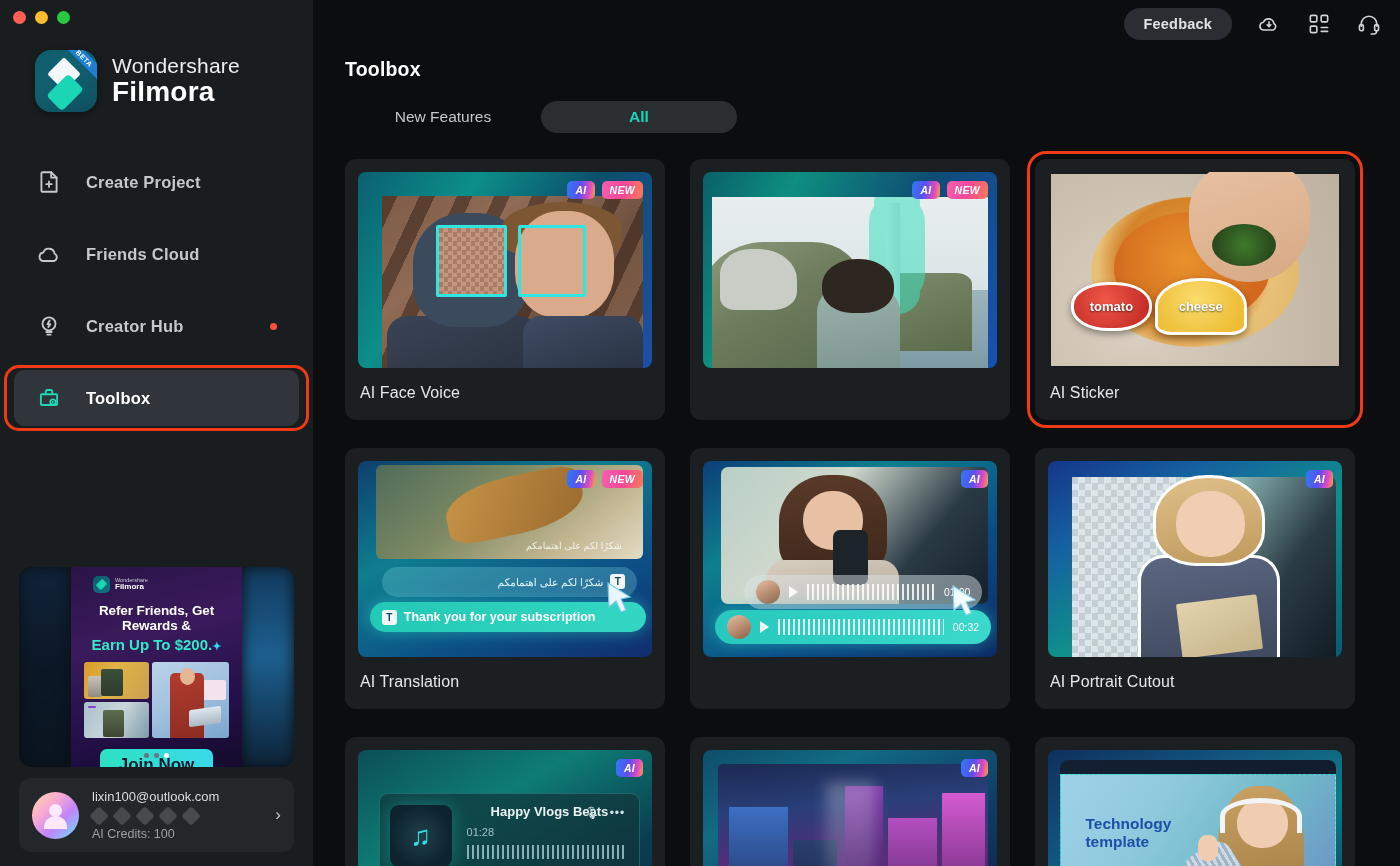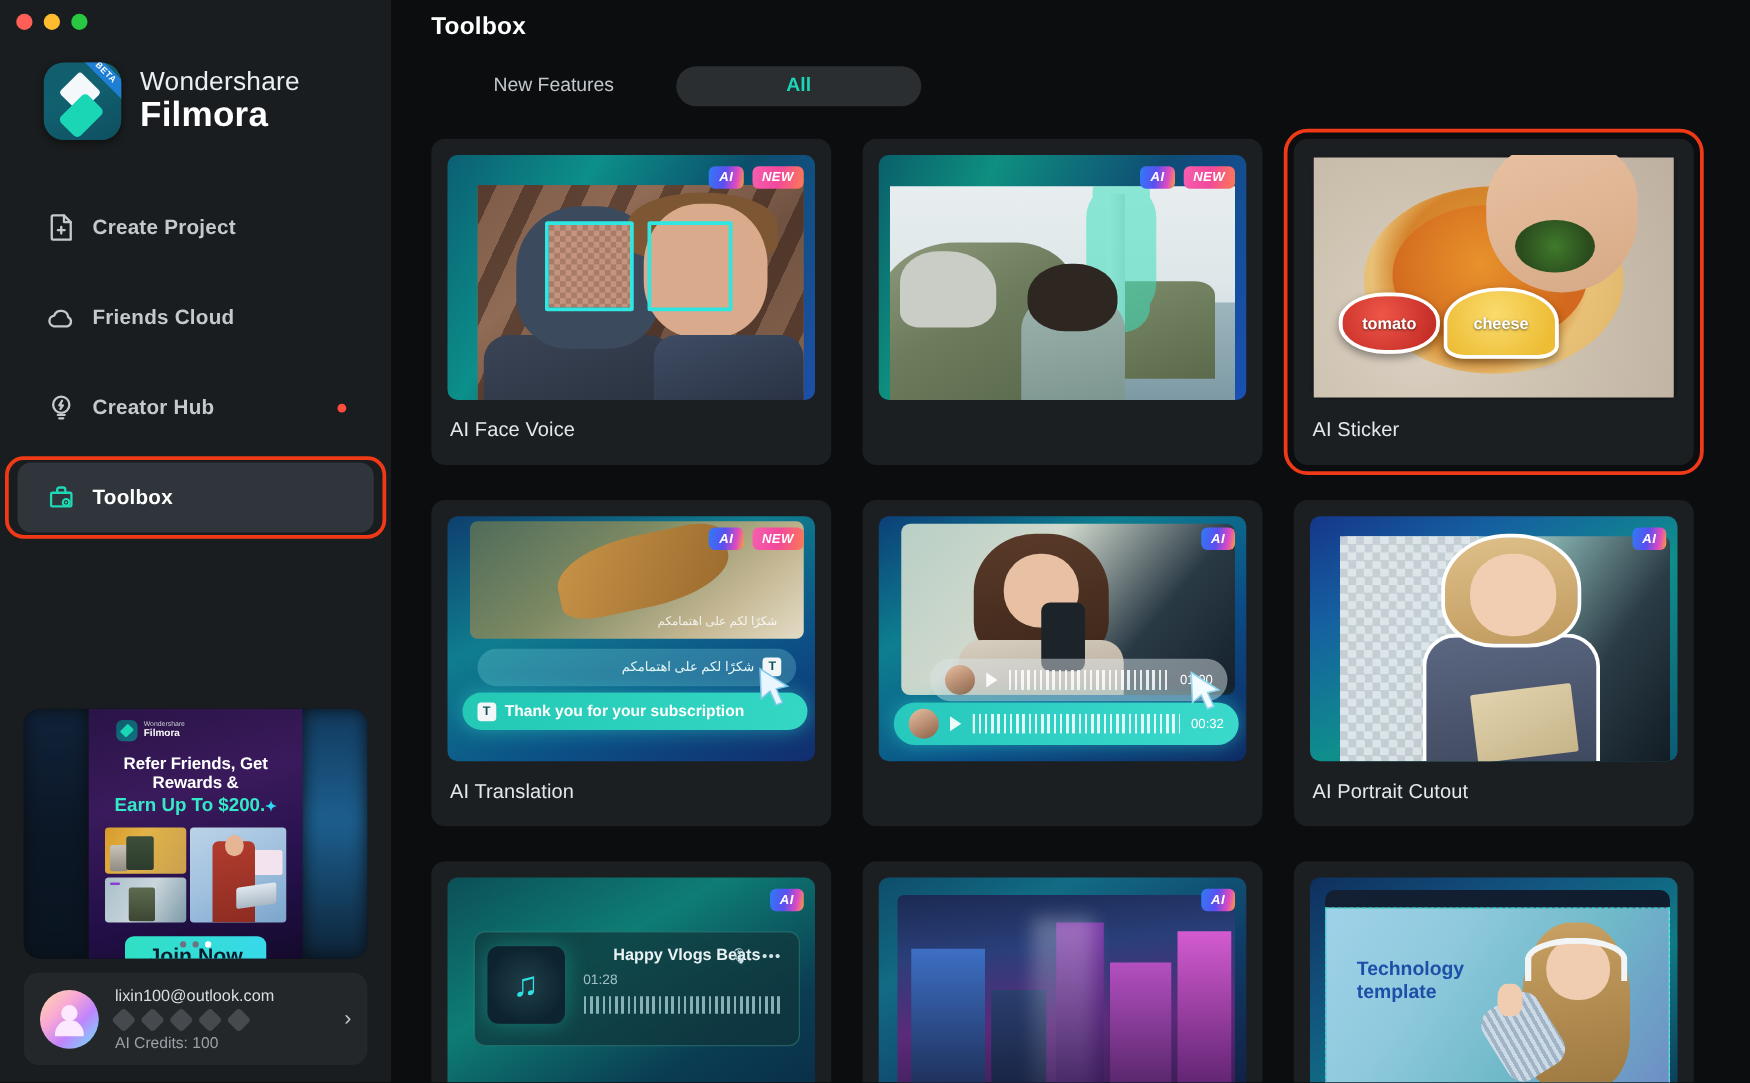--- a/index.html
+++ b/index.html
@@ -47,21 +47,21 @@
     position: absolute; right: -13px; top: 3px;
     background: #1f7fd4; color: #fff; font-size: 7px; font-weight: bold;
     letter-spacing: .5px; padding: 2px 15px; transform: rotate(45deg);
   }
   .brand-text { line-height: 1.05; }
   .brand-top { color: #eceff1; font-size: 21px; font-weight: 400; letter-spacing: .2px; }
   .brand-bottom { color: #ffffff; font-size: 28px; font-weight: bold; letter-spacing: .2px; }
 
   .nav { margin-top: 42px; display: flex; flex-direction: column; }
   .nav-item {
-    display: flex; align-items: center; gap: 12px;
+    display: flex; align-items: center; gap: 24px;
     height: 56px; margin: 0 14px; padding: 0 22px;
     border-radius: 11px; cursor: pointer; position: relative;
   }
   .nav-item .label { color: #c4c9cd; font-size: 16.5px; font-weight: bold; letter-spacing: .2px; }
   .nav-item.active { background: #2f353a; }
   .nav-item.active .label { color: #ffffff; }
   .nav-icon { width: 26px; height: 26px; display: block; flex: 0 0 26px; }
   .nav-sep { height: 16px; }
   .red-dot { width: 7px; height: 7px; border-radius: 50%; background: #ff4d3d; margin-left: auto; }
 
@@ -467,20 +467,45 @@
           <span class="abadge"></span>
         </div>
         <div class="acct-credits">AI Credits: 100</div>
       </div>
       <div class="acct-chevron">›</div>
     </div>
   </aside>
 
   <section class="main">
 
+    <div class="topbar">
+      <div class="feedback-btn">Feedback</div>
+      <span class="top-icon">
+        <svg viewBox="0 0 24 24" fill="none" stroke="#cfd4d8" stroke-width="1.5" stroke-linecap="round" stroke-linejoin="round">
+          <path d="M6.5 17.5A3.6 3.6 0 0 1 6.9 10.4a5 5 0 0 1 9.6 1.1 3.3 3.3 0 0 1-.6 6z"></path>
+          <path d="M12 10v4.2M12 14.4l-1.7-1.7M12 14.4l1.7-1.7"></path>
+        </svg>
+      </span>
+      <span class="top-icon">
+        <svg viewBox="0 0 24 24" fill="none" stroke="#cfd4d8" stroke-width="1.5">
+          <rect x="4" y="4" width="6" height="6" rx="1.3"></rect>
+          <rect x="14" y="4" width="6" height="6" rx="1.3"></rect>
+          <rect x="4" y="14" width="6" height="6" rx="1.3"></rect>
+          <path d="M14 15.2h6M14 18.8h6" stroke-linecap="round"></path>
+        </svg>
+      </span>
+      <span class="top-icon">
+        <svg viewBox="0 0 24 24" fill="none" stroke="#cfd4d8" stroke-width="1.5" stroke-linecap="round" stroke-linejoin="round">
+          <path d="M4.8 14v-2a7.2 7.2 0 0 1 14.4 0v2"></path>
+          <rect x="3.2" y="12.6" width="3.6" height="5.6" rx="1.7"></rect>
+          <rect x="17.2" y="12.6" width="3.6" height="5.6" rx="1.7"></rect>
+          <path d="M19 18.2v.8a2.2 2.2 0 0 1-2.2 2.2H14"></path>
+        </svg>
+      </span>
+    </div>
 
     <div class="content">
       <div class="page-title">Toolbox</div>
 
       <div class="tabs">
         <div class="tab inactive">New Features</div>
         <div class="tab active">All</div>
       </div>
 
       <div class="grid">

